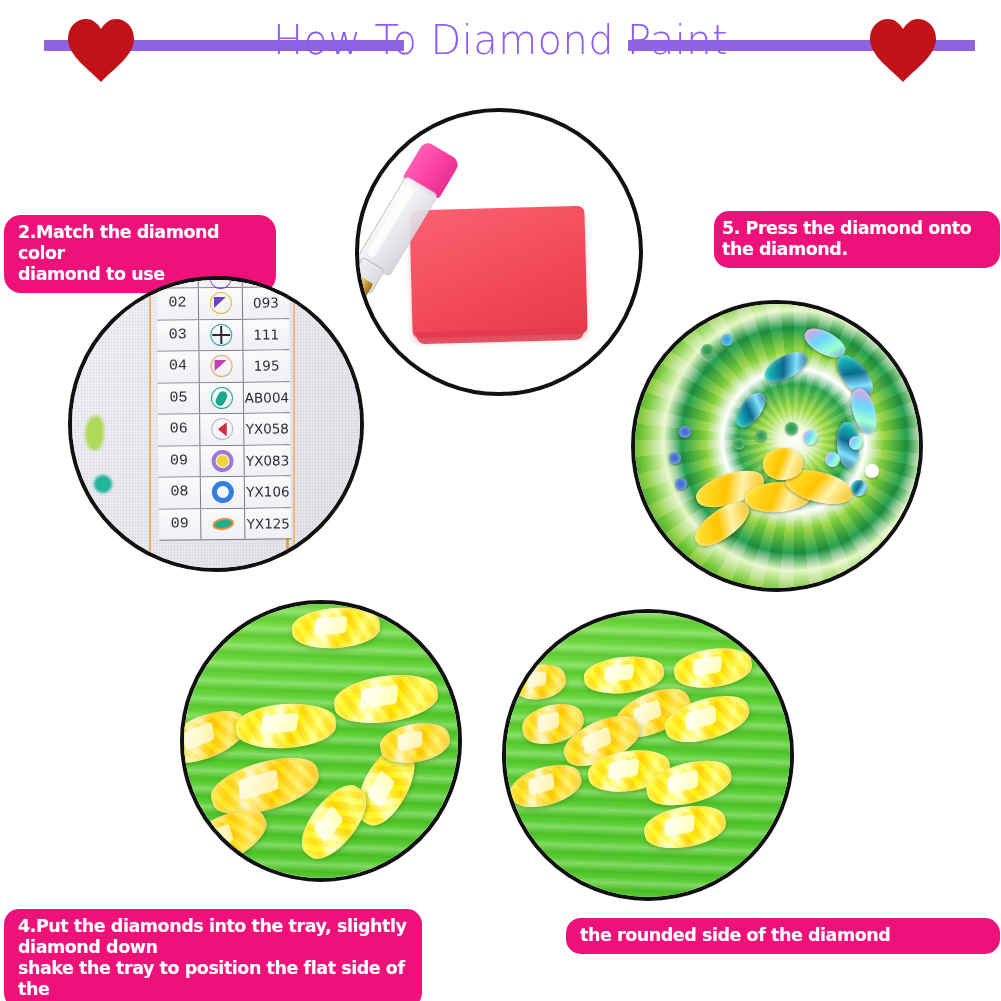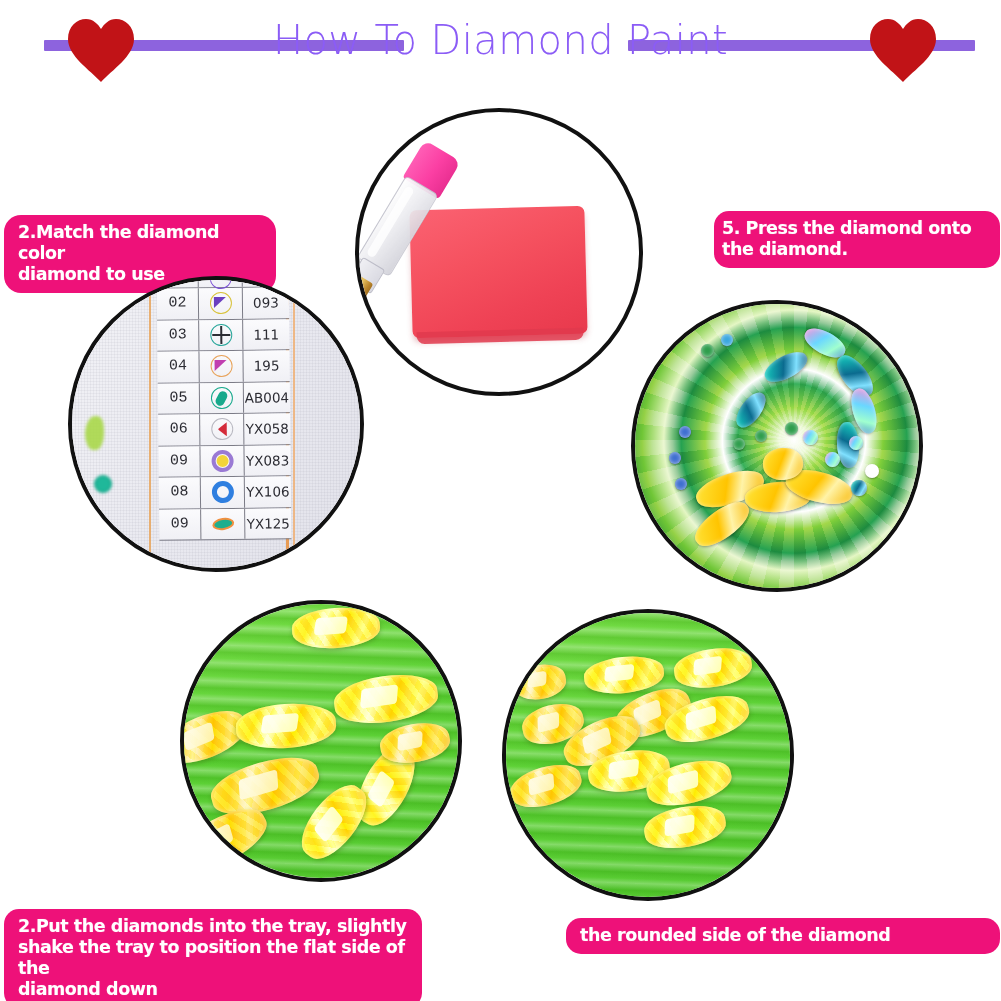--- a/index.html
+++ b/index.html
@@ -221,23 +221,23 @@
     <div>2.Match the diamond color</div>
     <div>diamond to use</div>
   </div>
 
   <div class="pill" id="pill-5">
     <div>5.  Press the diamond onto</div>
     <div>the diamond.</div>
   </div>
 
   <div class="pill" id="pill-3">
-    <div>2.Put the diamonds into the tray, slightly</div>
+    <div>4.Put the diamonds into the tray, slightly</div>
+    <div>diamond down</div>
     <div>shake the tray to position the flat side of the</div>
-    <div>diamond down</div>
   </div>
 
   <div class="pill" id="pill-4">
     <div>the rounded side of the diamond</div>
   </div>
 
   <div class="circ" id="photo-1">
     <div class="inner">
       <div class="gelpad"></div>
       <div class="pen" id="p1-pen">

